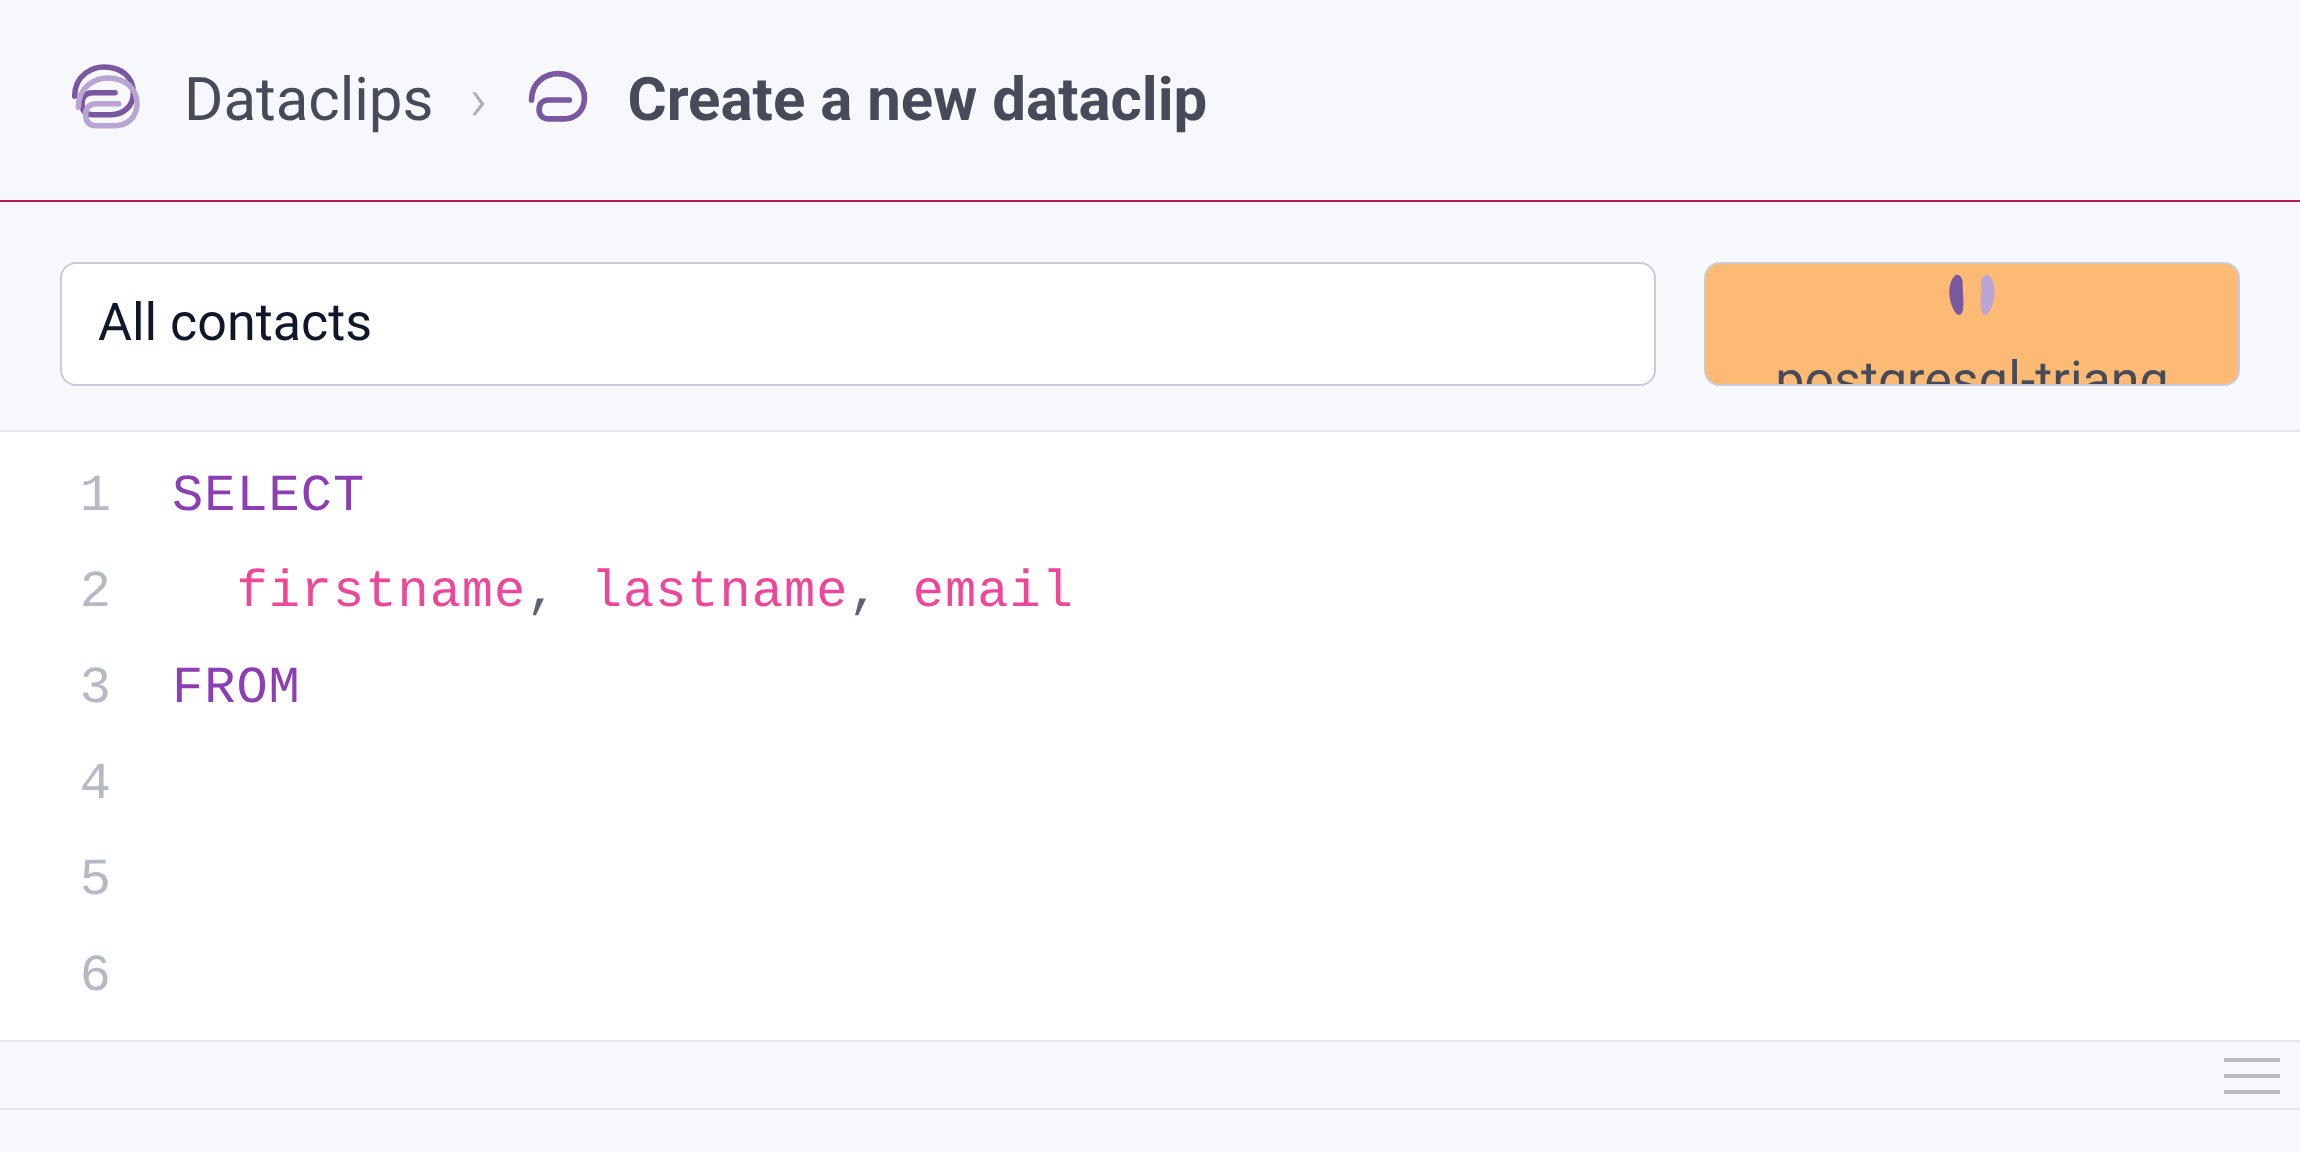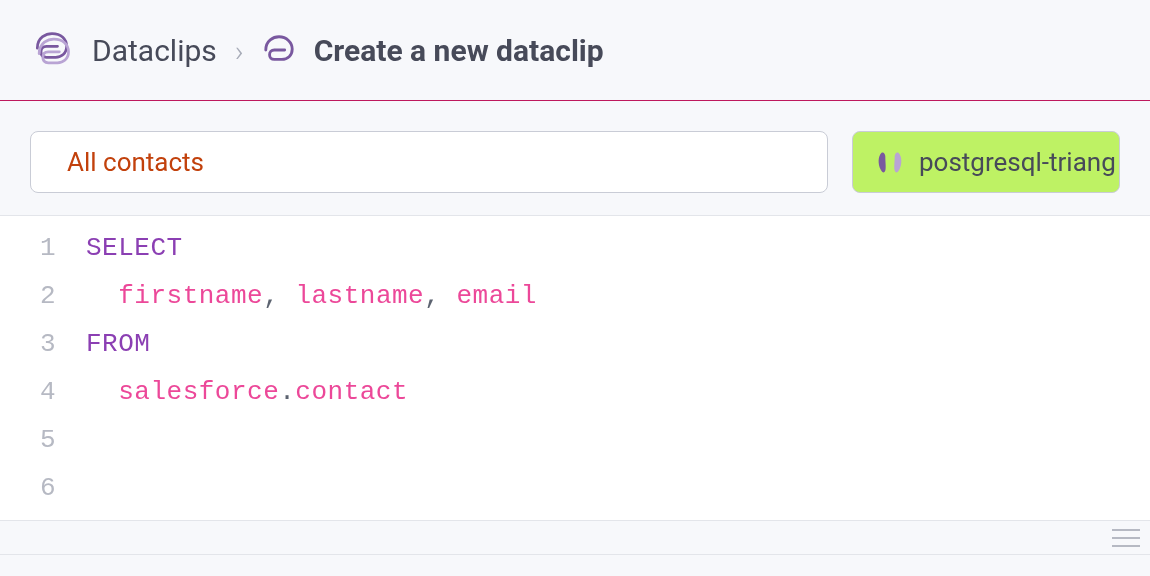--- a/index.html
+++ b/index.html
@@ -48,45 +48,46 @@
       font-weight: 700;
     }
     .controls {
       display: flex;
       gap: 24px;
       padding: 30px 30px 22px 30px;
     }
     .name-input {
       flex: 1;
       height: 62px;
-      padding: 0 36px;
+      padding: 0 18px;
       font-size: 26px;
-      color: #c2410c;
+      color: #0f172a;
       background: #fff;
       border: 1px solid #c9ccd6;
       border-radius: 8px;
       font-family: inherit;
       outline: none;
     }
     .db-select {
       width: 268px;
       height: 62px;
       padding: 0 22px;
       font-size: 26px;
       color: #474a59;
-      background: #bef264;
+      background: #fdba74;
       border: 1px solid #c9ccd6;
       border-radius: 8px;
       display: flex;
       align-items: center;
       gap: 14px;
       cursor: pointer;
       overflow: hidden;
       white-space: nowrap;
       flex-shrink: 0;
+      flex-direction: column;
     }
     .postgres-icon {
       width: 30px;
       height: 30px;
       flex-shrink: 0;
     }
     .editor-wrap {
       border-top: 1px solid #e3e5ea;
       border-bottom: 1px solid #e3e5ea;
       background: #fff;
@@ -176,21 +177,20 @@
       <div class="line">
         <div class="lineno">2</div>
         <div class="code"><span>  </span><span class="ident">firstname</span><span class="punct">, </span><span class="ident">lastname</span><span class="punct">, </span><span class="ident">email</span></div>
       </div>
       <div class="line">
         <div class="lineno">3</div>
         <div class="code"><span class="kw">FROM</span></div>
       </div>
       <div class="line">
         <div class="lineno">4</div>
-        <div class="code"><span>  </span><span class="ident">salesforce</span><span class="punct">.</span><span class="ident">contact</span></div>
       </div>
       <div class="line">
         <div class="lineno">5</div>
       </div>
       <div class="line">
         <div class="lineno">6</div>
       </div>
     </div>
 </div>
 

